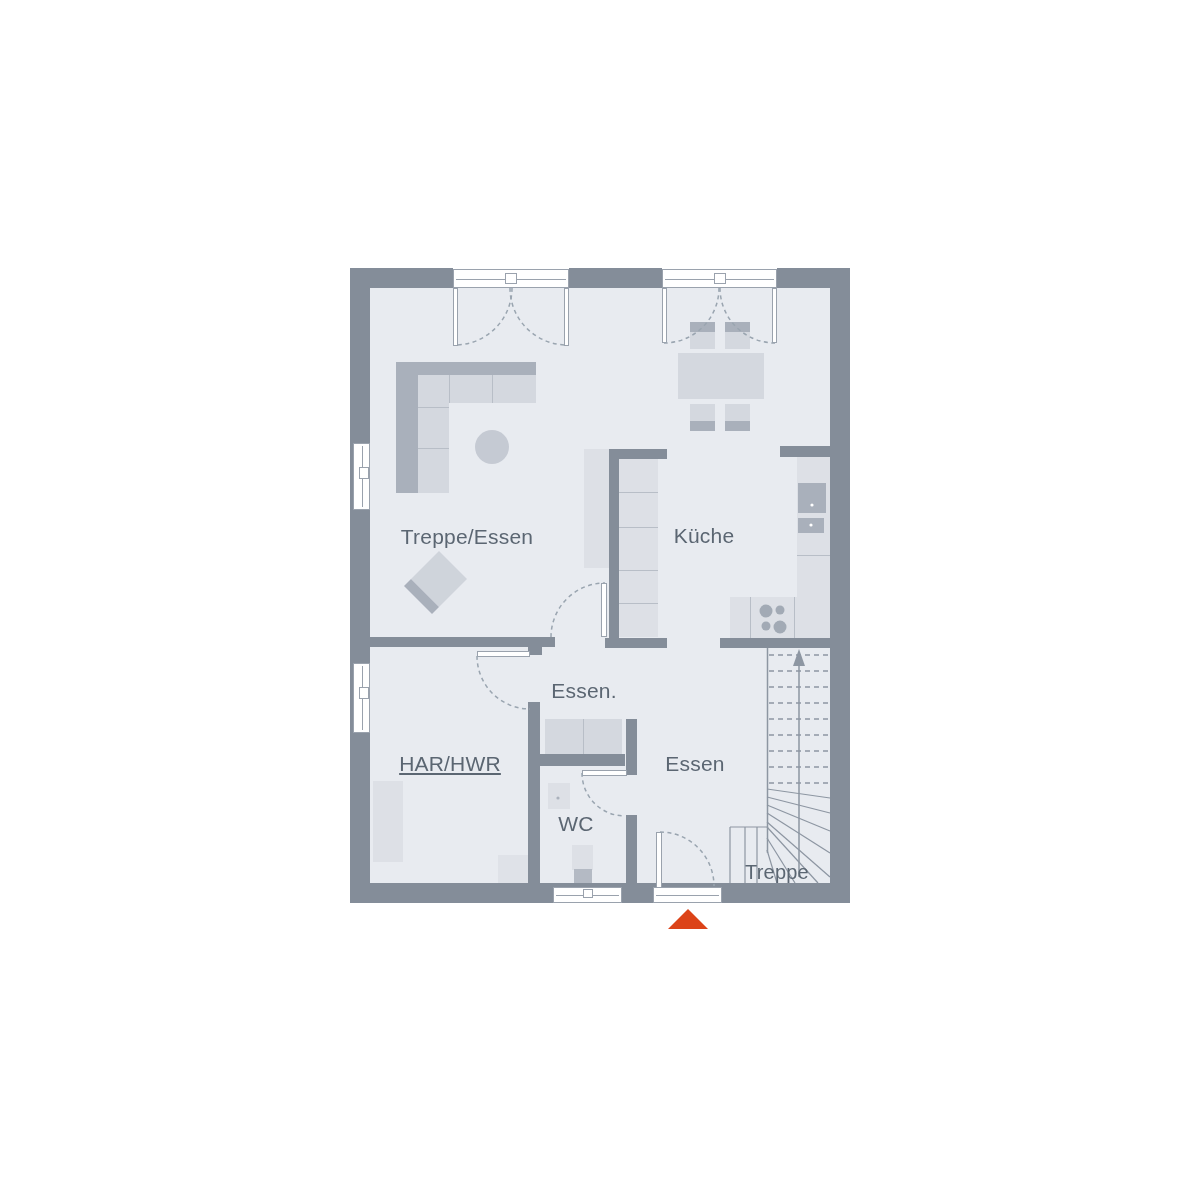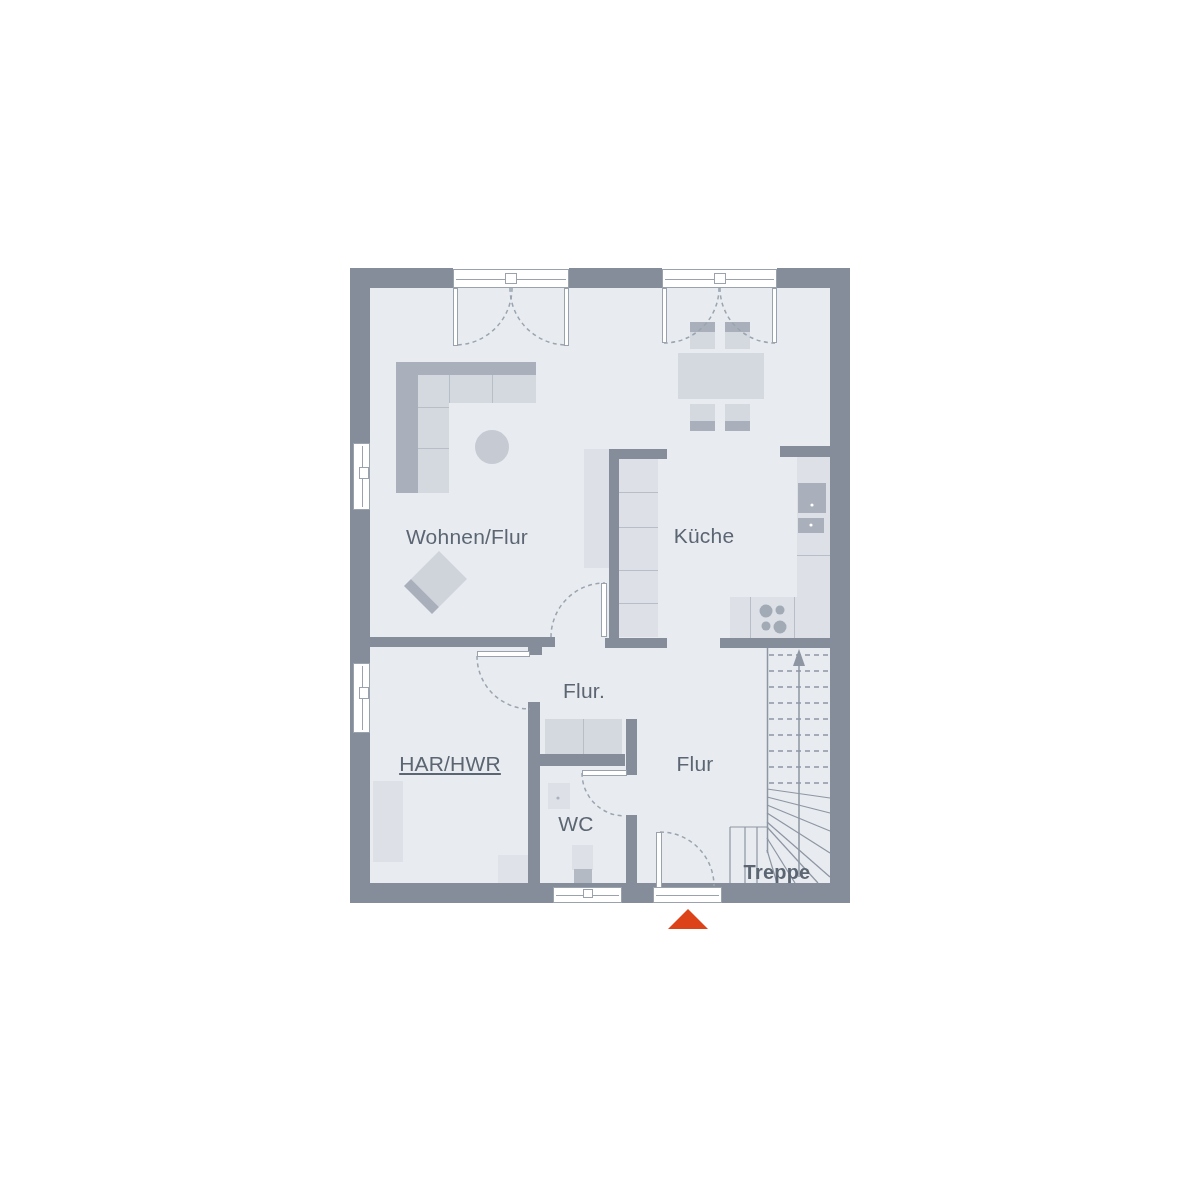--- a/index.html
+++ b/index.html
@@ -199,21 +199,21 @@
       <circle cx="780" cy="627" r="6.5"></circle>
     </g>
     <g fill="#ffffff">
       <circle cx="812" cy="505" r="1.6"></circle>
       <circle cx="811" cy="525" r="1.6"></circle>
     </g>
     <circle cx="558" cy="798" r="1.6" fill="#aab1bc"></circle>
     <polygon points="688,909 668,929 708,929" fill="#dc4318"></polygon>
   </svg>
 
-  <div class="abs room-label lbl-layer" style="left:467px;top:537px;">Wohnen/Flur</div>
+  <div class="abs room-label lbl-layer" style="left:467px;top:537px;">Treppe/Essen</div>
   <div class="abs room-label lbl-layer" style="left:704px;top:536px;">Küche</div>
-  <div class="abs room-label lbl-layer" style="left:584px;top:691px;">Flur.</div>
+  <div class="abs room-label lbl-layer" style="left:584px;top:691px;">Essen.</div>
   <div class="abs room-label lbl-layer" style="left:450px;top:764px;text-decoration:underline;">HAR/HWR</div>
-  <div class="abs room-label lbl-layer" style="left:695px;top:764px;">Flur</div>
+  <div class="abs room-label lbl-layer" style="left:695px;top:764px;">Essen</div>
   <div class="abs room-label lbl-layer" style="left:576px;top:824px;">WC</div>
-  <div class="abs room-label lbl-layer" style="left:777px;top:872px;font-size:20px;font-weight:bold;">Treppe</div>
+  <div class="abs room-label lbl-layer" style="left:777px;top:872px;font-size:20px;">Treppe</div>
 
 </div>
 
 </body></html>

